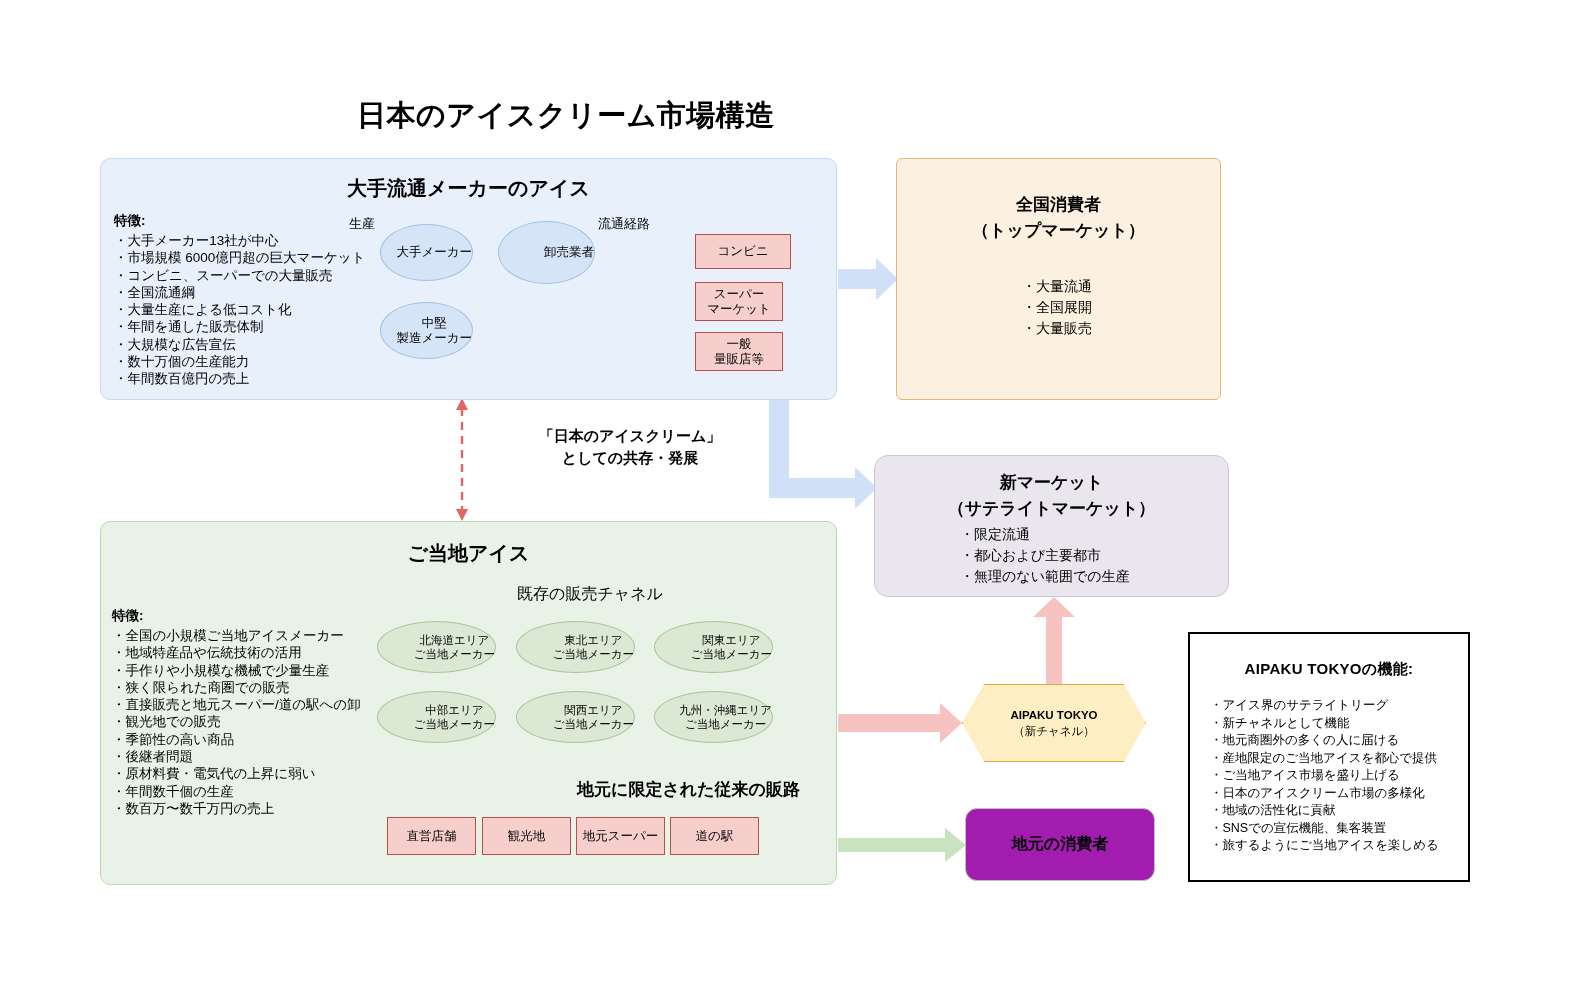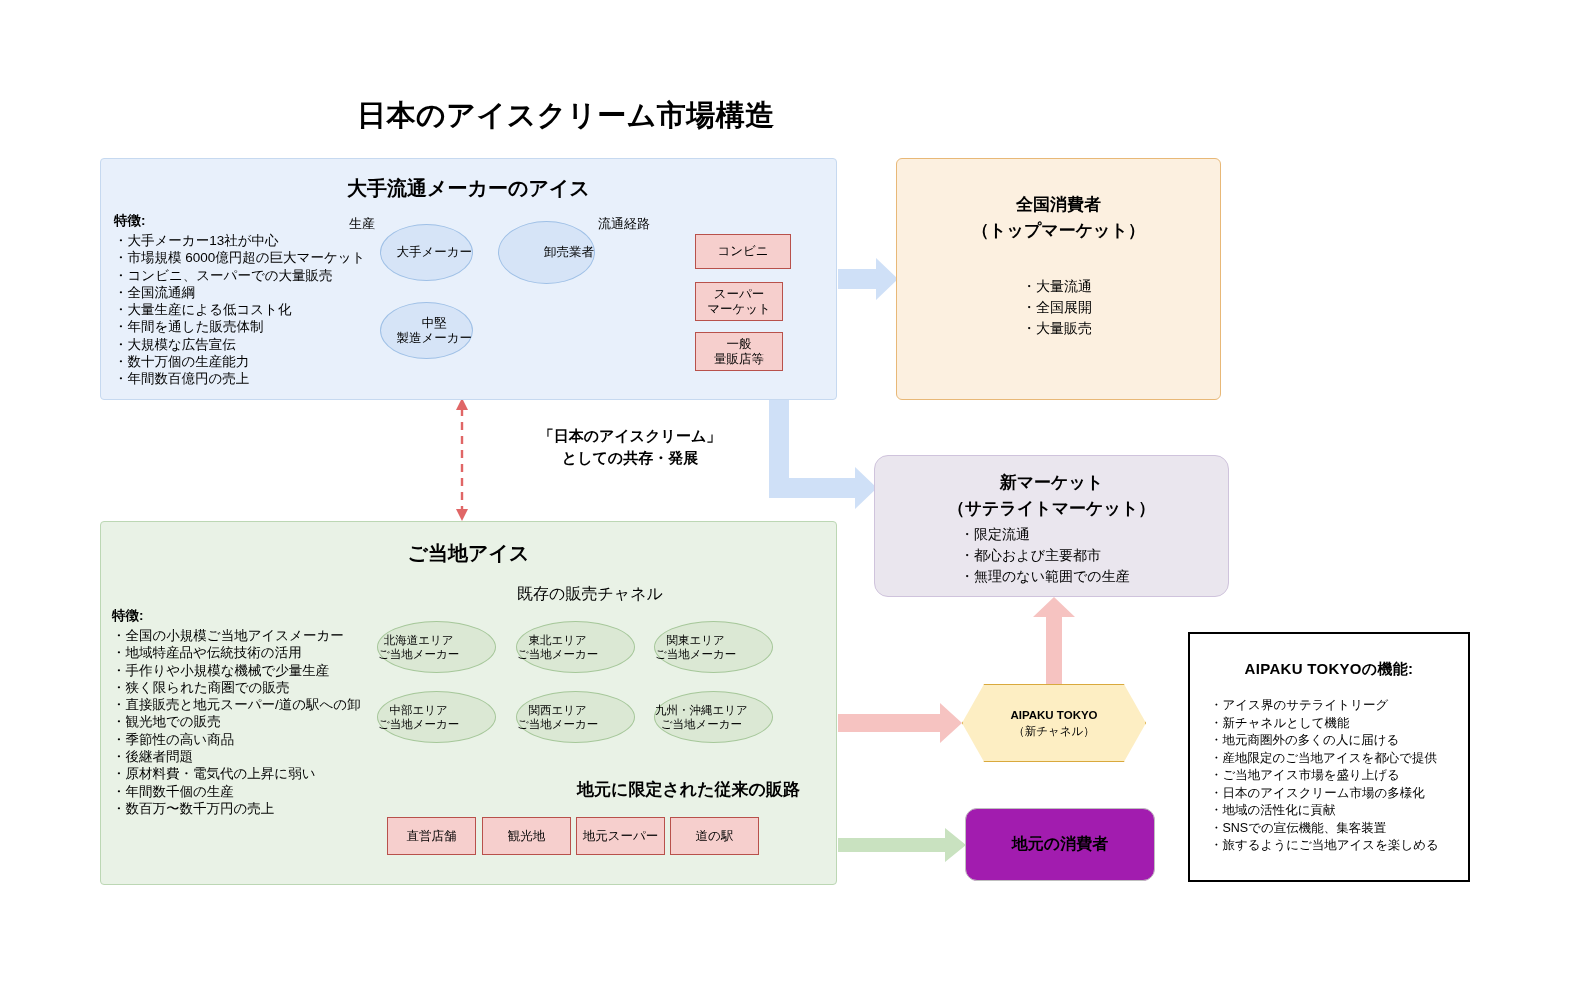--- a/index.html
+++ b/index.html
@@ -12,21 +12,21 @@
   #stage{position:absolute;left:0;top:0;width:1582px;height:994px;}
   .abs{position:absolute;box-sizing:border-box;}
 
   
   #page-title{
     left:0;top:96px;width:1132px;text-align:center;
     font-size:29px;font-weight:bold;letter-spacing:.5px;
   }
 
   
-  .panel{border-radius:4px;font-family:Liberation Serif, serif;}
+  .panel{border-radius:10px;font-family:Liberation Serif, serif;}
   #panel-major{
     left:100px;top:158px;width:737px;height:242px;
     background:#e8f0fb;border:1px solid #c6d9f0;
   }
   #panel-local{
     left:100px;top:521px;width:737px;height:364px;
     background:#e9f2e6;border:1px solid #bcd7b4;
   }
   .panel-title{
     position:absolute;left:0;width:100%;text-align:center;
@@ -93,21 +93,21 @@
 
   
   #cap-existing-channel{
     left:380px;top:584px;width:420px;text-align:center;font-size:16px;
   }
   #cap-limited-route{
     left:380px;top:778px;width:420px;text-align:right;font-size:17px;font-weight:bold;
   }
   .ell-green{
     background:#dbe8d4;border:1px solid #a6c79a;
-    border-radius:50%;display:flex;align-items:center;justify-content:flex-start;
+    border-radius:50%;display:flex;align-items:center;justify-content:flex-end;
     text-align:center;font-size:11.5px;line-height:14px;
     width:119px;height:52px;
   }
   .reg-r1{top:621px;} .reg-r2{top:691px;}
   .reg-c1{left:377px;} .reg-c2{left:516px;} .reg-c3{left:654px;}
 
   .route-box{
     background:#f6cfcd;border:1px solid #b8514b;
     display:flex;align-items:center;justify-content:center;
     font-size:12.5px;top:817px;width:89px;height:38px;

